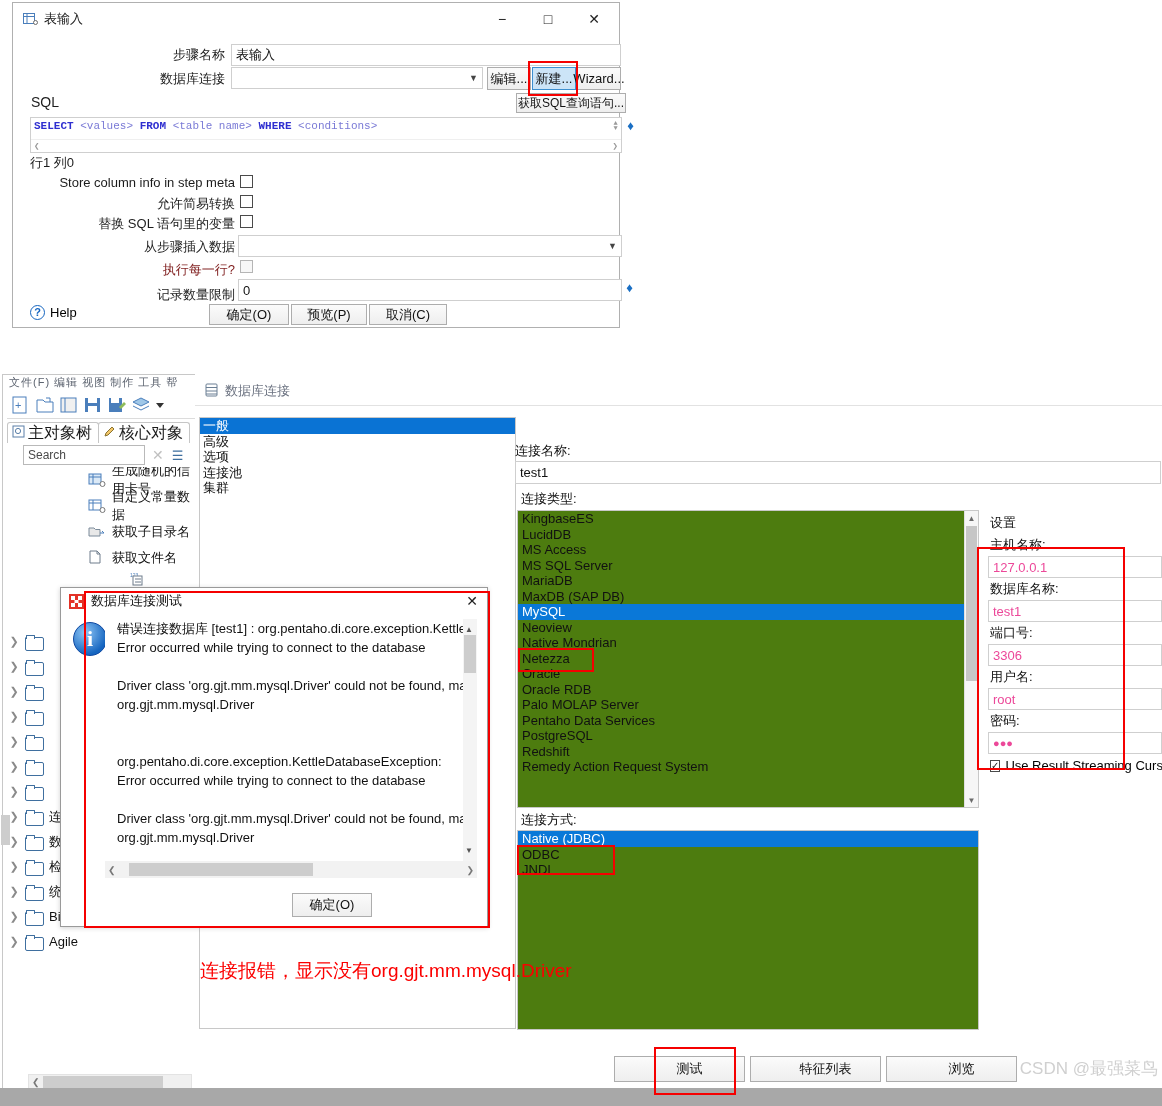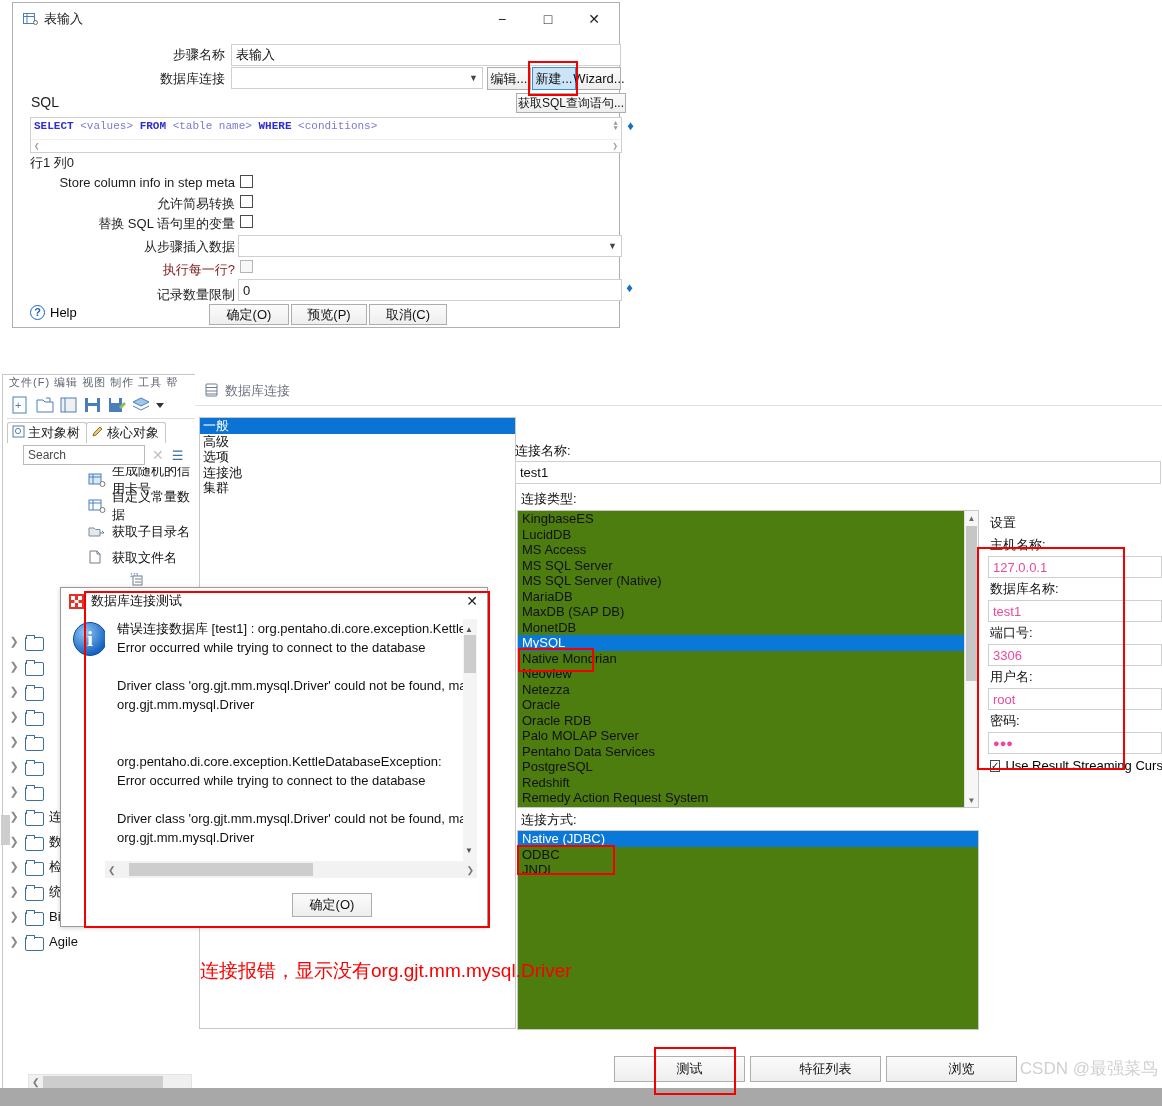--- a/index.html
+++ b/index.html
@@ -117,21 +117,21 @@
   }
   .spoon-toolbar {
     position:absolute; left:4px; top:16px; width:188px; height:28px;
     background:#fff; border-bottom:1px solid #dcdcdc;
     display:flex; align-items:center; gap:4px; padding-left:4px;
   }
   .tbicon { width:20px; height:20px; position:relative; }
 
   .tabstrip {
     position:absolute; left:4px; top:46px; width:188px; height:22px;
-    display:flex; align-items:flex-end; font-size:13px;
+    display:flex; align-items:flex-end; font-size:16px;
   }
   .tab {
     display:flex; align-items:center; gap:3px;
     padding: 2px 6px 2px 4px; height:21px;
     border:1px solid #c6c6c6; border-bottom:none;
     border-radius: 3px 3px 0 0;
     background:#fff; color:#1b1b1b;
   }
   .searchrow {
     position:absolute; left:20px; top:70px; width:172px; height:20px;
@@ -594,27 +594,25 @@
       <div class="sect-label" style="position:absolute;left:0px;top:25px;">连接名称:</div>
       <div class="field" style="position:absolute;left:0px;top:44px;width:646px;height:23px;">test1</div>
 
       <div class="sect-label" style="position:absolute;left:6px;top:73px;">连接类型:</div>
 
       <div class="listbox" style="position:absolute;left:2px;top:93px;width:462px;height:298px;">
         <div class="lbitem">KingbaseES</div>
         <div class="lbitem">LucidDB</div>
         <div class="lbitem">MS Access</div>
         <div class="lbitem">MS SQL Server</div>
-        <div class="lbitem">MS SQL Server (Native)</div>
         <div class="lbitem">MariaDB</div>
         <div class="lbitem">MaxDB (SAP DB)</div>
-        <div class="lbitem">MonetDB</div>
         <div class="lbitem sel" style="width:448px;">MySQL</div>
+        <div class="lbitem">Neoview</div>
         <div class="lbitem">Native Mondrian</div>
-        <div class="lbitem">Neoview</div>
         <div class="lbitem">Netezza</div>
         <div class="lbitem">Oracle</div>
         <div class="lbitem">Oracle RDB</div>
         <div class="lbitem">Palo MOLAP Server</div>
         <div class="lbitem">Pentaho Data Services</div>
         <div class="lbitem">PostgreSQL</div>
         <div class="lbitem">Redshift</div>
         <div class="lbitem">Remedy Action Request System</div>
         <div class="vscroll">
           <span class="up">▲</span>

